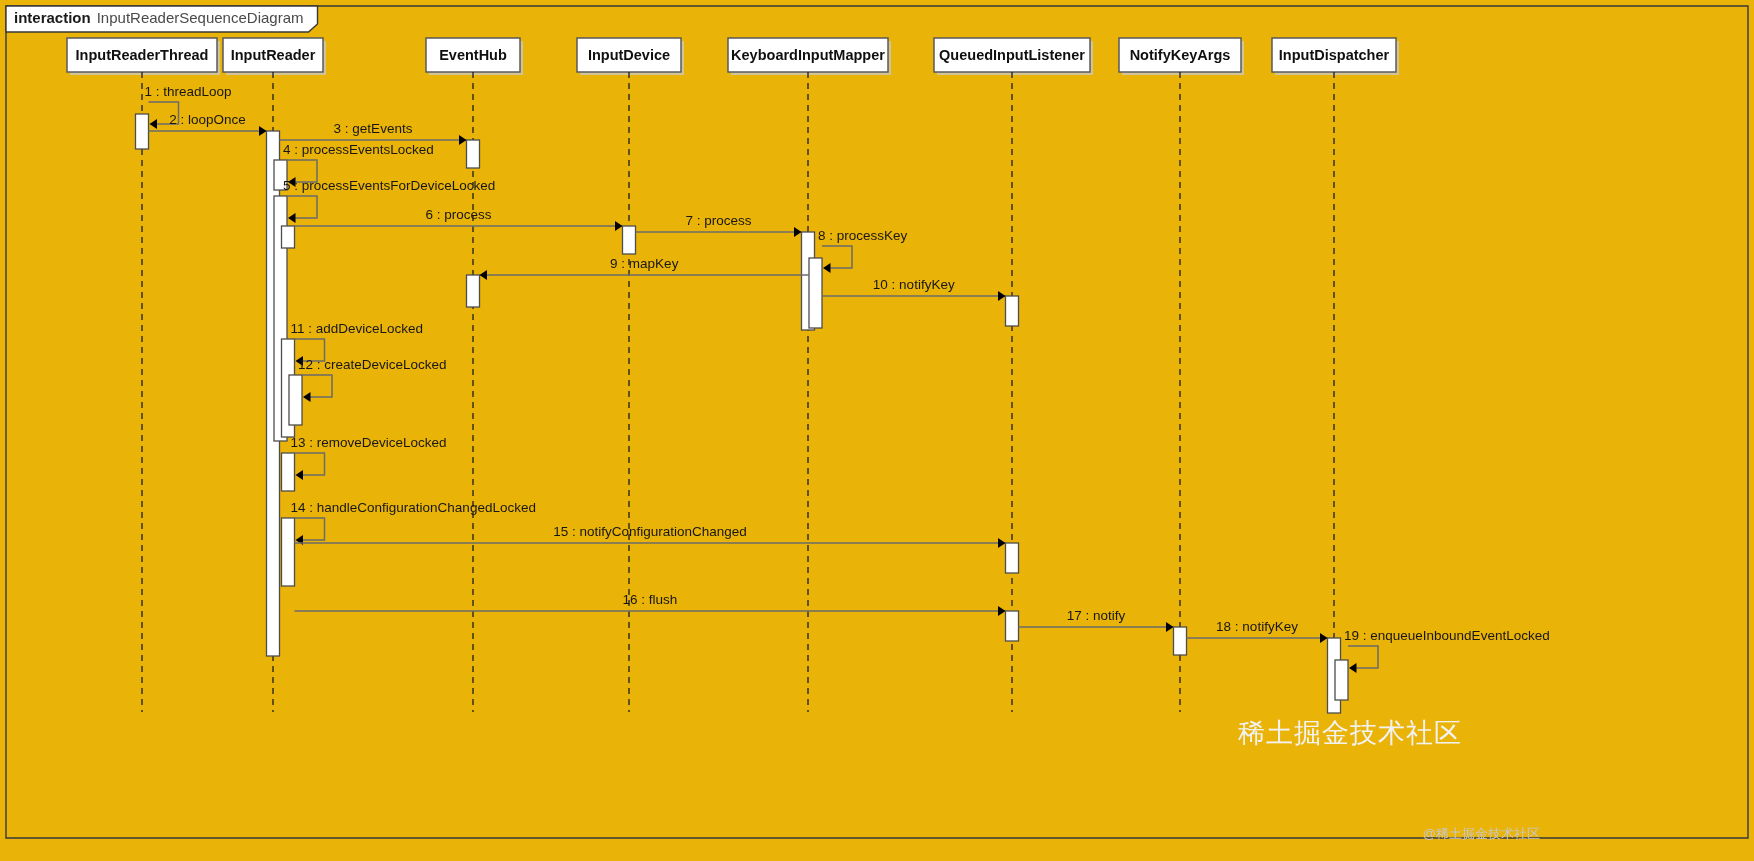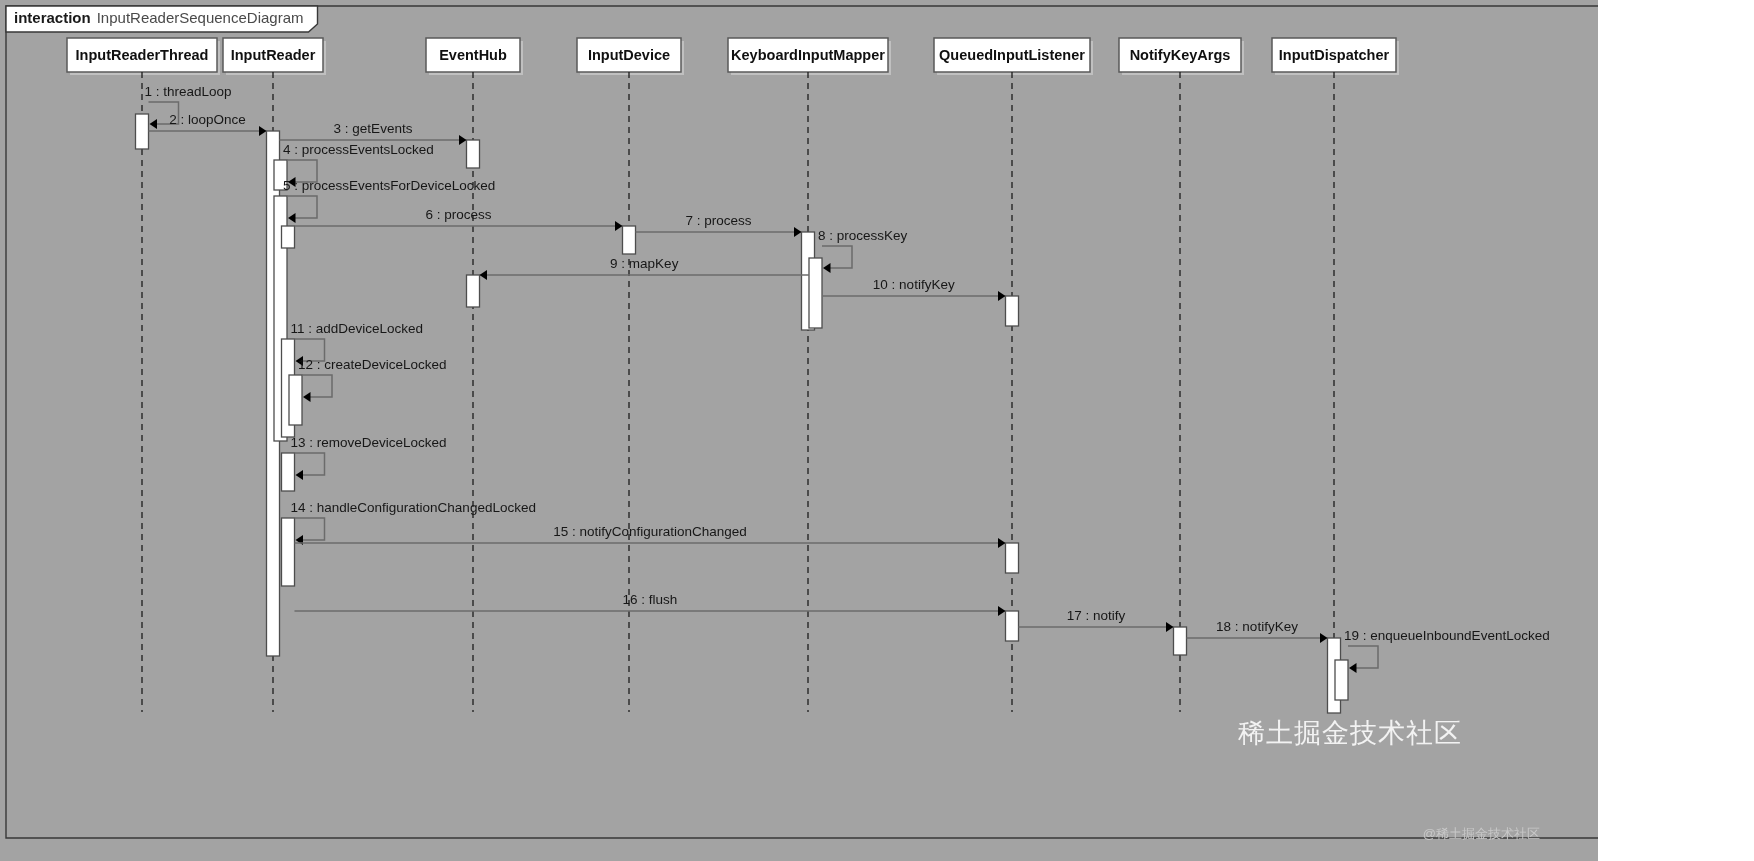--- a/index.html
+++ b/index.html
@@ -5,23 +5,23 @@
   html, body {
     margin: 0;
     padding: 0;
     background: #ffffff;
   }
   body {
     font-family: "Liberation Sans", sans-serif;
   }
   #stage {
     position: relative;
-    width: 1598px;
+    width: 1754px;
     height: 861px;
-    background: #a3a3a3;
+    background: #eab308;
     overflow: hidden;
   }
   svg#diagram {
     position: absolute;
     left: 0;
     top: 0;
     width: 1754px;
     height: 861px;
     display: block;
   }

